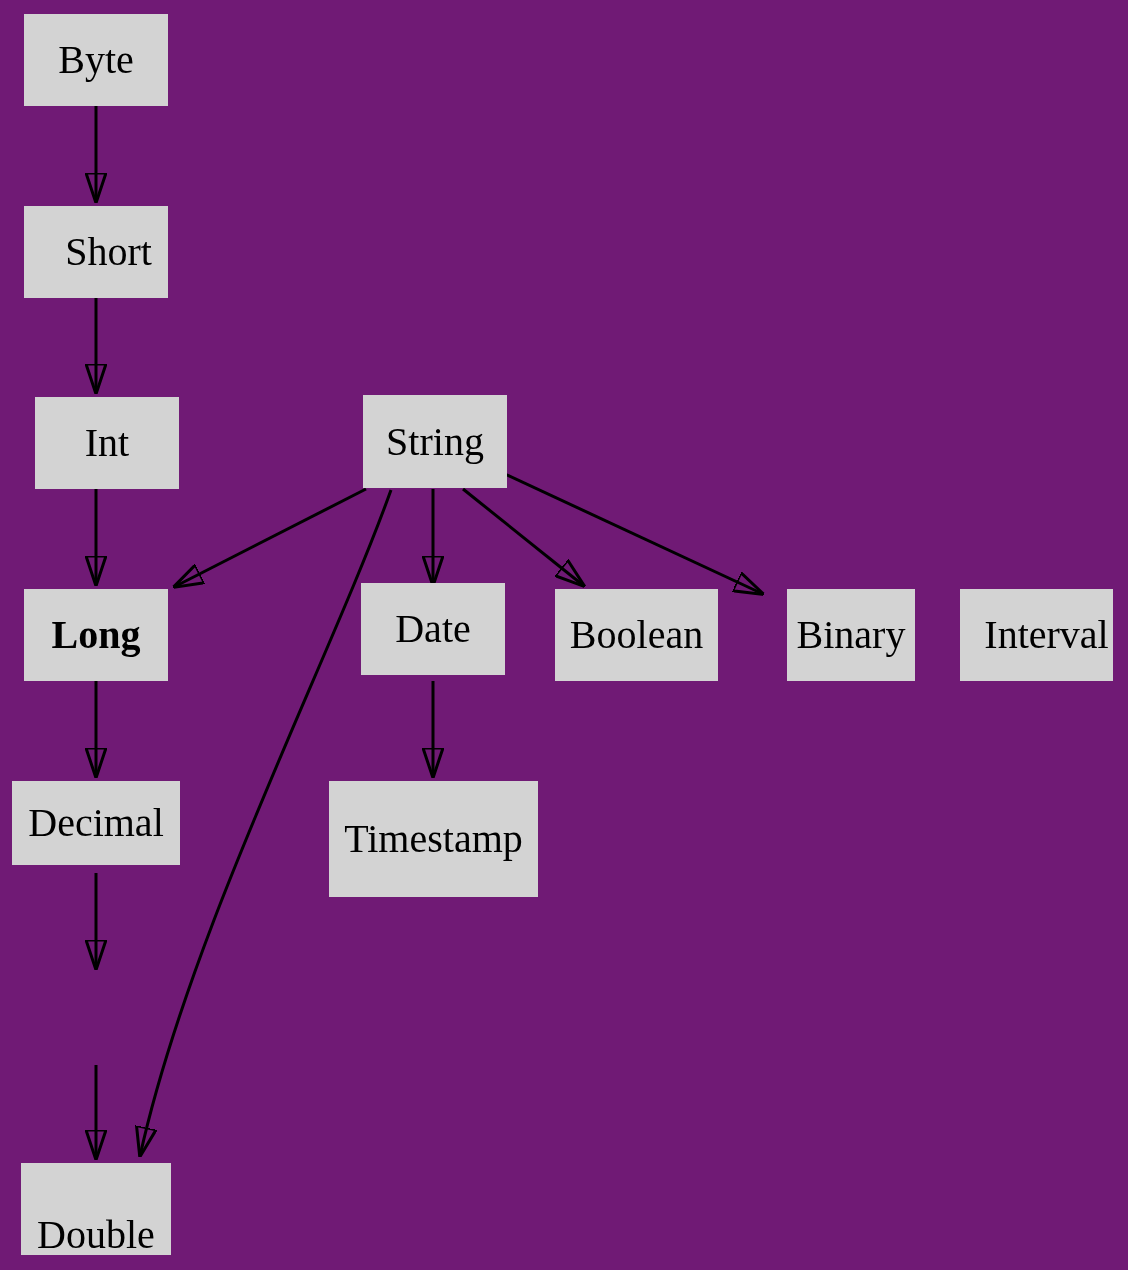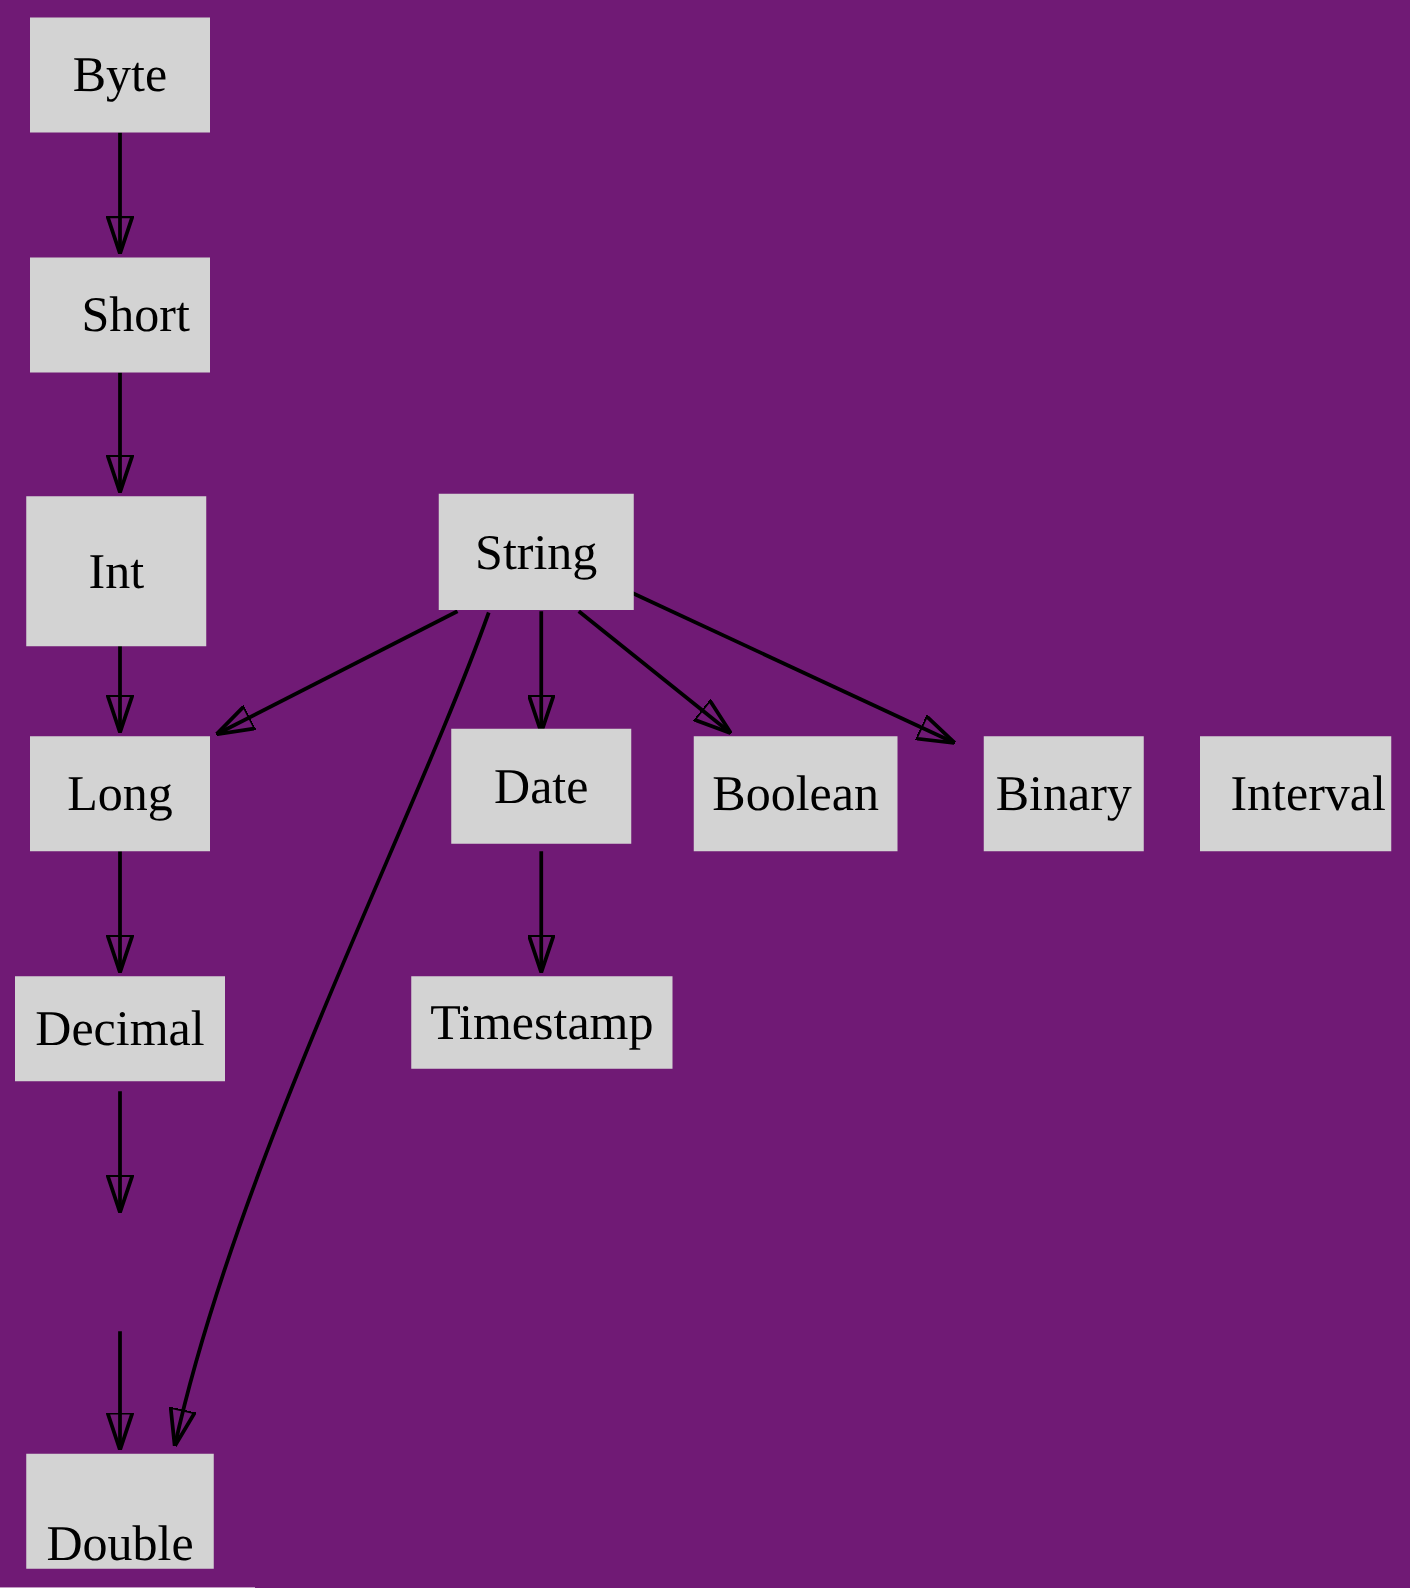--- a/index.html
+++ b/index.html
@@ -35,29 +35,29 @@
     align-items: center;
     justify-content: center;
     font-size: 40px;
     line-height: 1;
     white-space: nowrap;
     box-sizing: border-box;
   }
   
   .n-byte      { left: 24px;  top: 14px;   width: 144px; height: 92px; }
   .n-short     { left: 24px;  top: 206px;  width: 144px; height: 92px; padding-left: 25px; }
-  .n-int       { left: 21px;  top: 397px;  width: 144px; height: 120px; }
-  .n-string    { left: 351px; top: 395px;  width: 156px; height: 93px; text-align: center; }
-  .n-long      { left: 24px;  top: 589px;  width: 144px; height: 92px; }
+  .n-int       { left: 35px;  top: 397px;  width: 144px; height: 92px; }
+  .n-string    { left: 363px; top: 395px;  width: 144px; height: 93px; text-align: center; }
+  .n-long      { left: 24px;  top: 589px;  width: 144px; height: 92px; font-weight: bold; }
   .n-date      { left: 361px; top: 583px;  width: 144px; height: 92px; }
   .n-boolean   { left: 555px; top: 589px;  width: 163px; height: 92px; }
   .n-binary    { left: 787px; top: 589px;  width: 128px; height: 92px; }
   .n-interval  { left: 960px; top: 589px;  width: 153px; height: 92px; padding-left: 20px; }
   .n-decimal   { left: 12px;  top: 781px;  width: 168px; height: 84px; }
-  .n-timestamp { left: 329px; top: 781px;  width: 209px; height: 74px; }
+  .n-timestamp { left: 329px; top: 781px;  width: 209px; height: 116px; }
   .n-float     { left: 24px;  top: 973px;  width: 144px; height: 92px; }
   .n-double    { left: 21px;  top: 1163px; width: 150px; height: 92px; align-items: flex-end; }
 </style>
 </head>
 <body>
 
 <div class="canvas">
 
   <svg class="edges-layer" width="1128" height="1270" viewBox="0 0 1128 1270" xmlns="http://www.w3.org/2000/svg">
     <defs>

